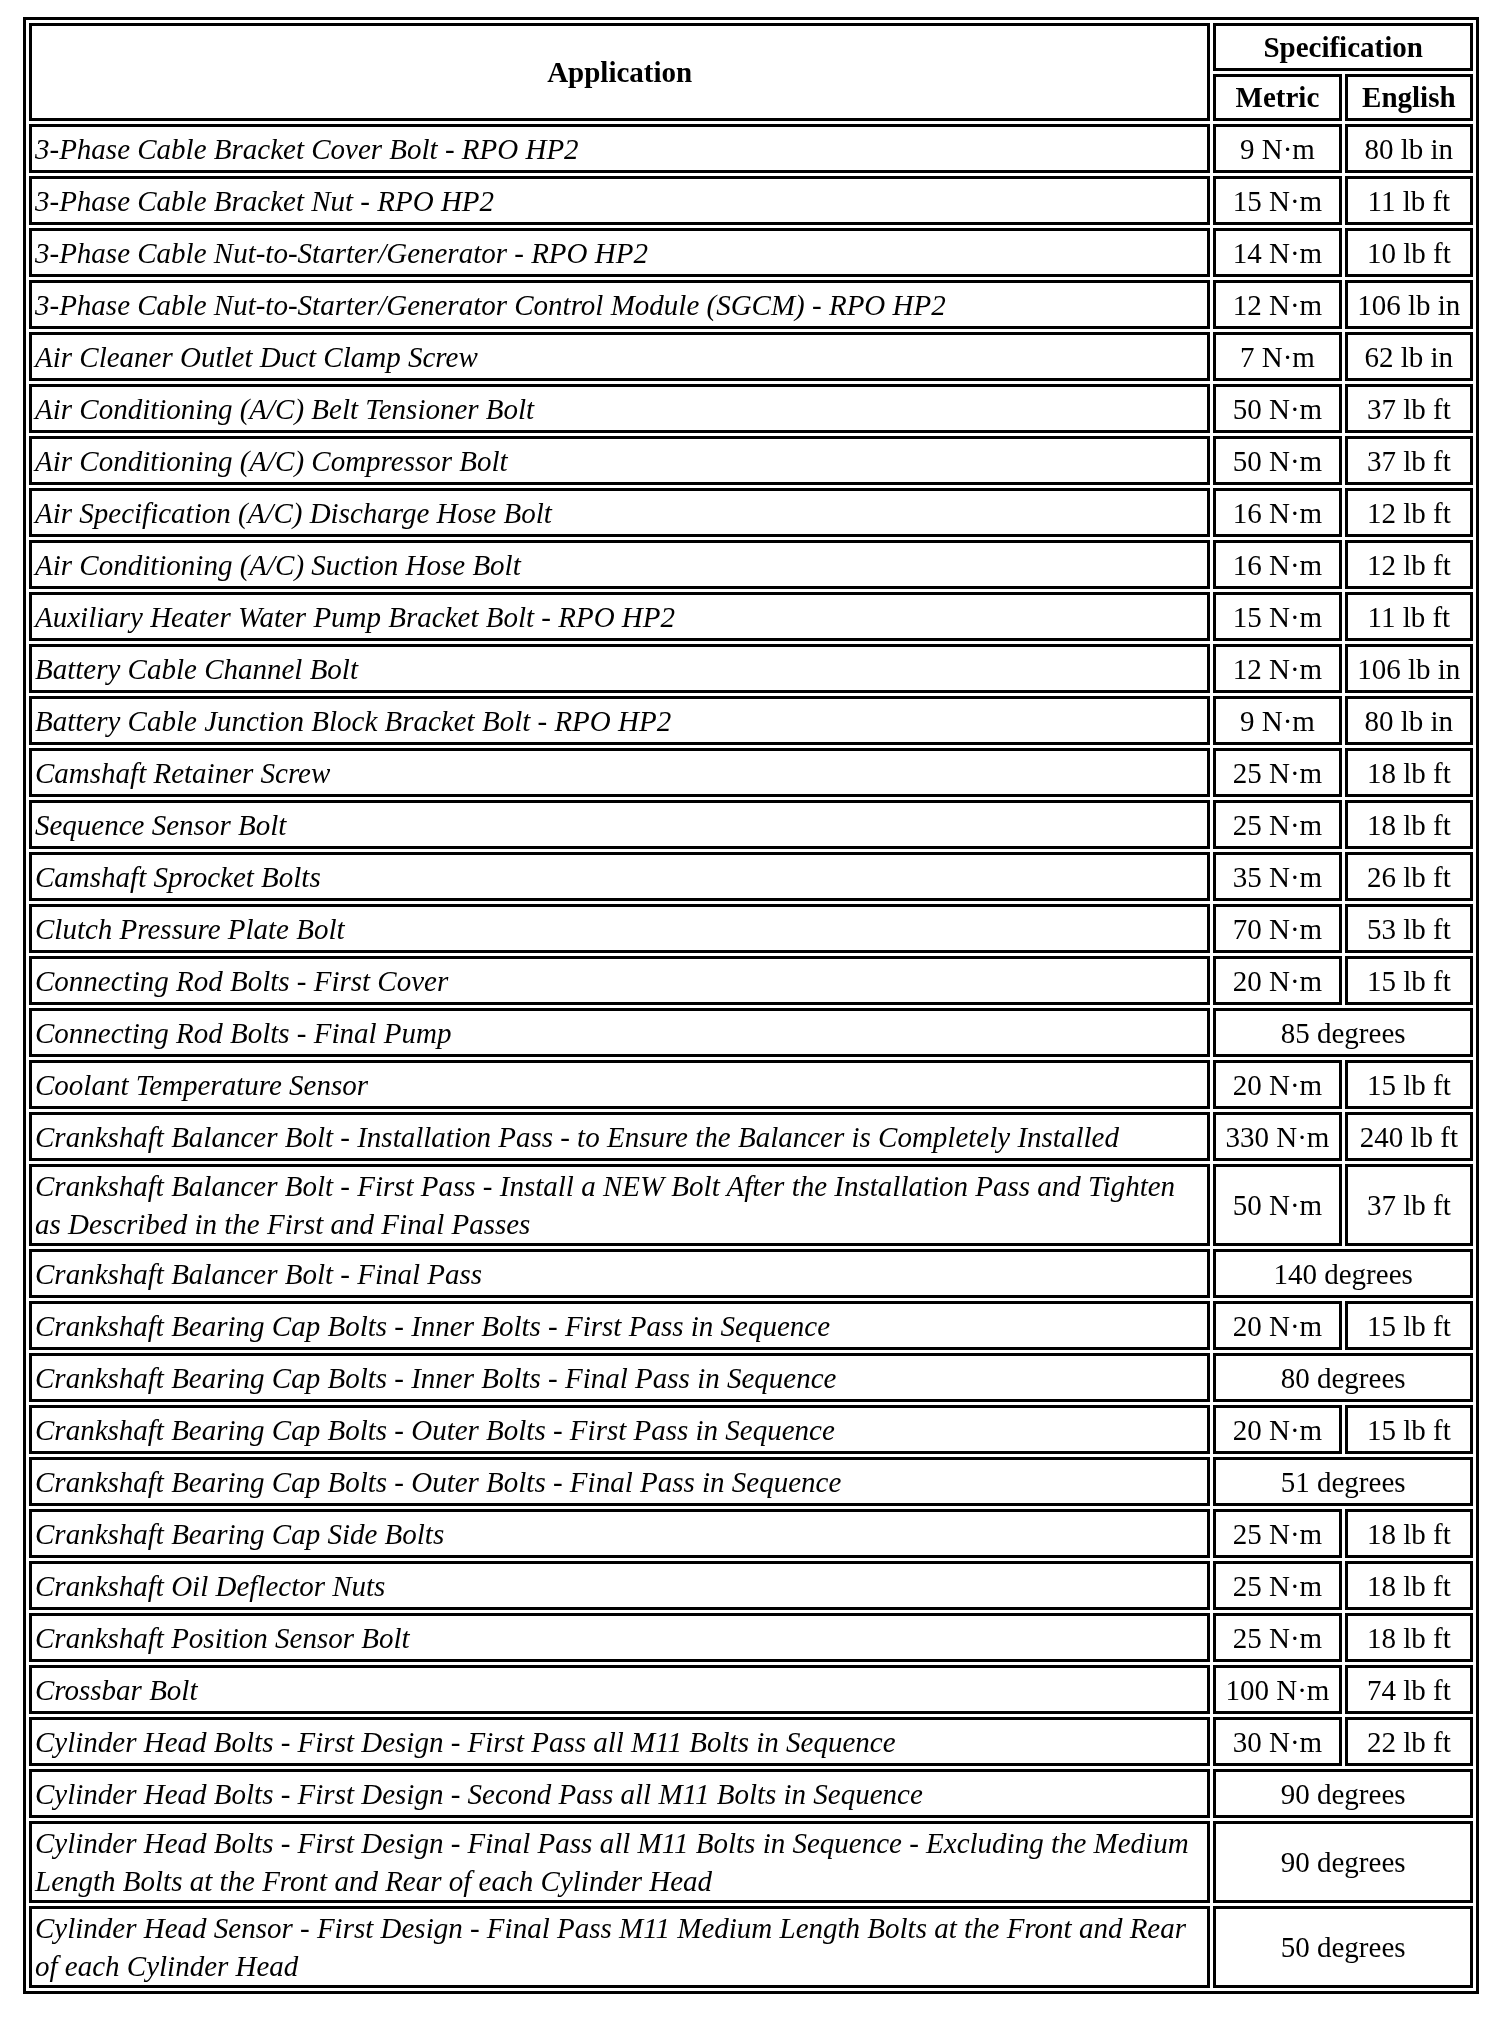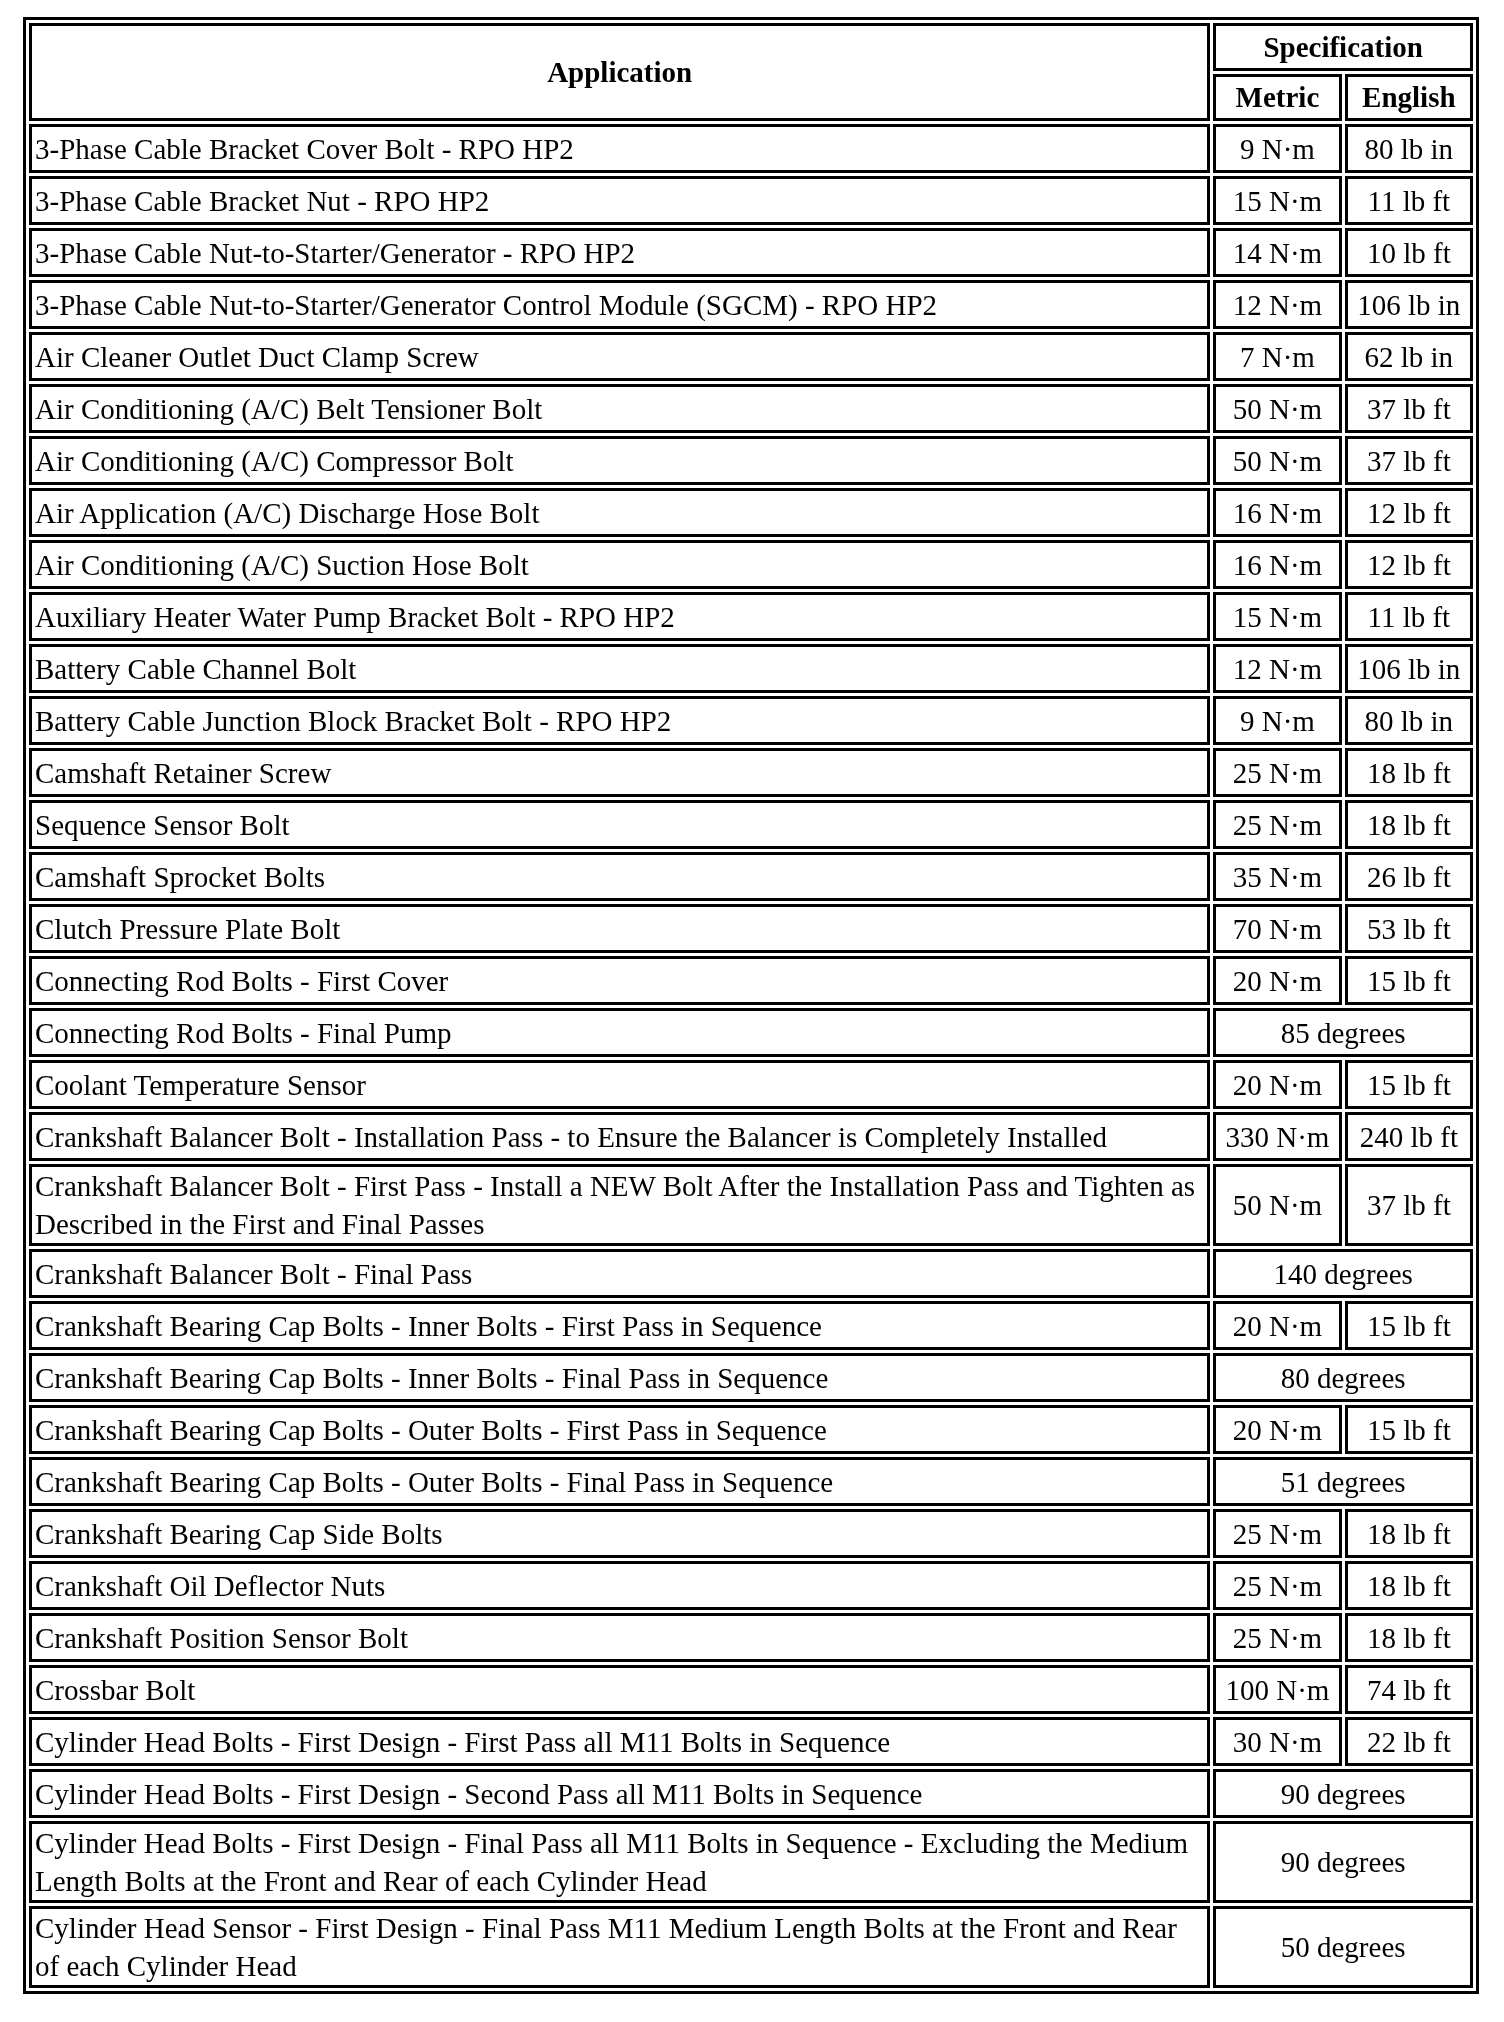--- a/index.html
+++ b/index.html
@@ -17,21 +17,21 @@
   table.spec td, table.spec th {
     border: 3px solid #000;
     padding: 0 3px;
     font-size: 29px;
     line-height: 38px;
   }
   table.spec th { font-weight: bold; text-align: center; }
   th.app-h { height: 92px; vertical-align: middle; }
   th.spec-h { height: 40px; }
   th.sub-h { height: 40px; }
-  td.app { text-align: left; height: 43px; vertical-align: middle; }
+  td.app { text-align: left; height: 43px; vertical-align: middle; font-style: italic; }
   td.val { text-align: center; white-space: nowrap; vertical-align: middle; padding: 0; }
   col.c-app { width: 1178px; }
   col.c-met { width: 128px; }
   col.c-eng { width: 128px; }
 </style>
 </head>
 <body>
 
 <div class="wrap">
   <table class="spec">
@@ -80,21 +80,21 @@
           <td class="app">Air Conditioning (A/C) Belt Tensioner Bolt</td>
           <td class="val">50 N·m</td>
           <td class="val">37 lb ft</td>
         </tr>
         <tr>
           <td class="app">Air Conditioning (A/C) Compressor Bolt</td>
           <td class="val">50 N·m</td>
           <td class="val">37 lb ft</td>
         </tr>
         <tr>
-          <td class="app">Air Application (A/C) Discharge Hose Bolt</td>
+          <td class="app">Air Specification (A/C) Discharge Hose Bolt</td>
           <td class="val">16 N·m</td>
           <td class="val">12 lb ft</td>
         </tr>
         <tr>
           <td class="app">Air Conditioning (A/C) Suction Hose Bolt</td>
           <td class="val">16 N·m</td>
           <td class="val">12 lb ft</td>
         </tr>
         <tr>
           <td class="app">Auxiliary Heater Water Pump Bracket Bolt - RPO HP2</td>

